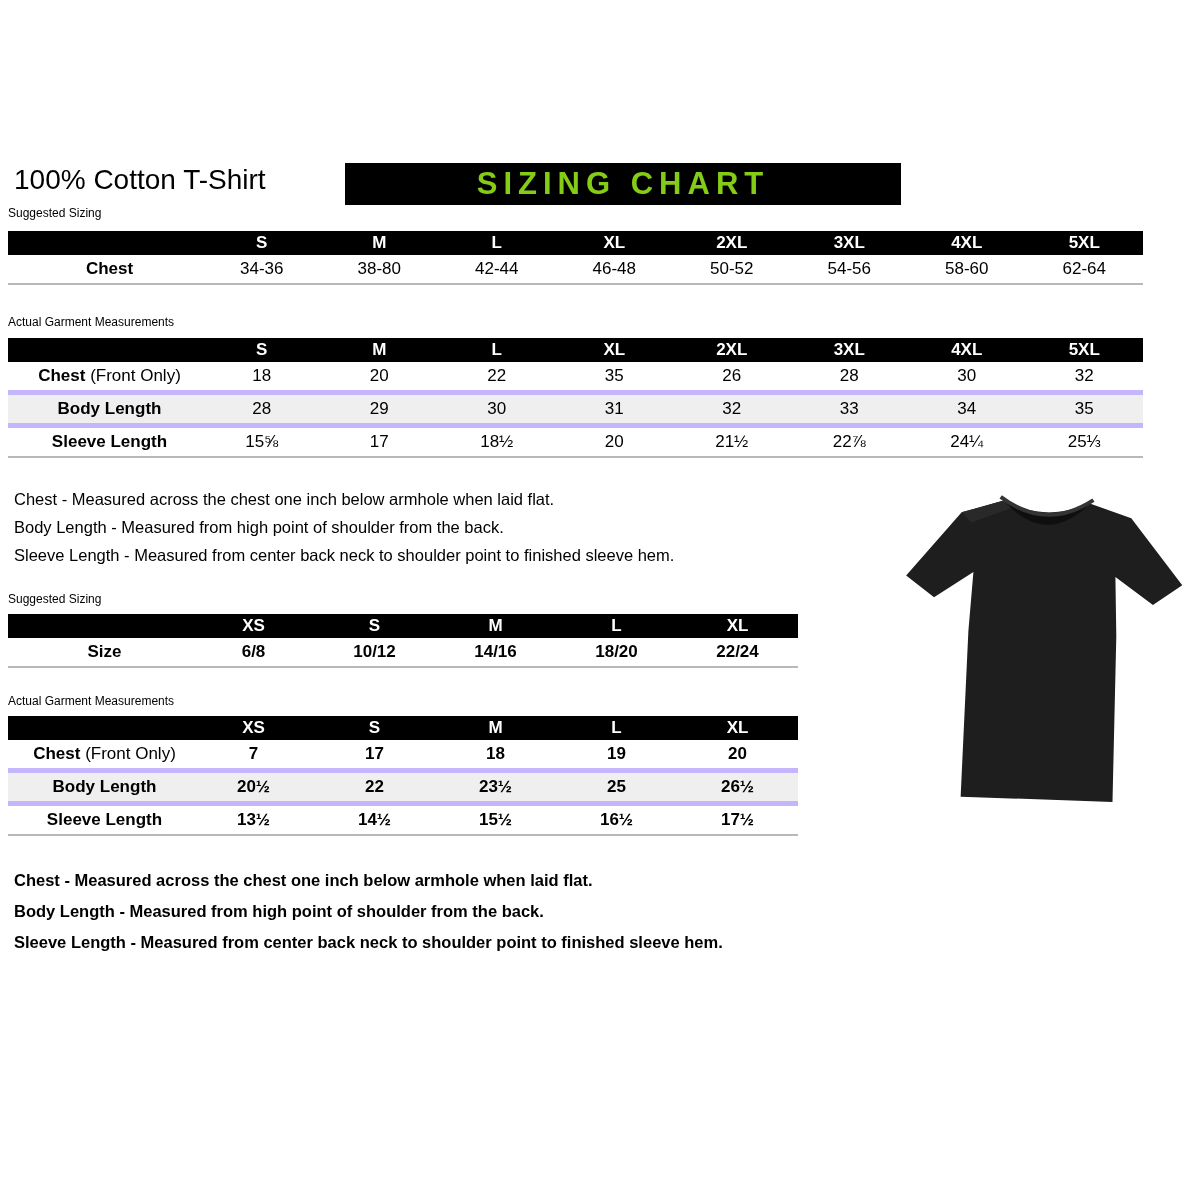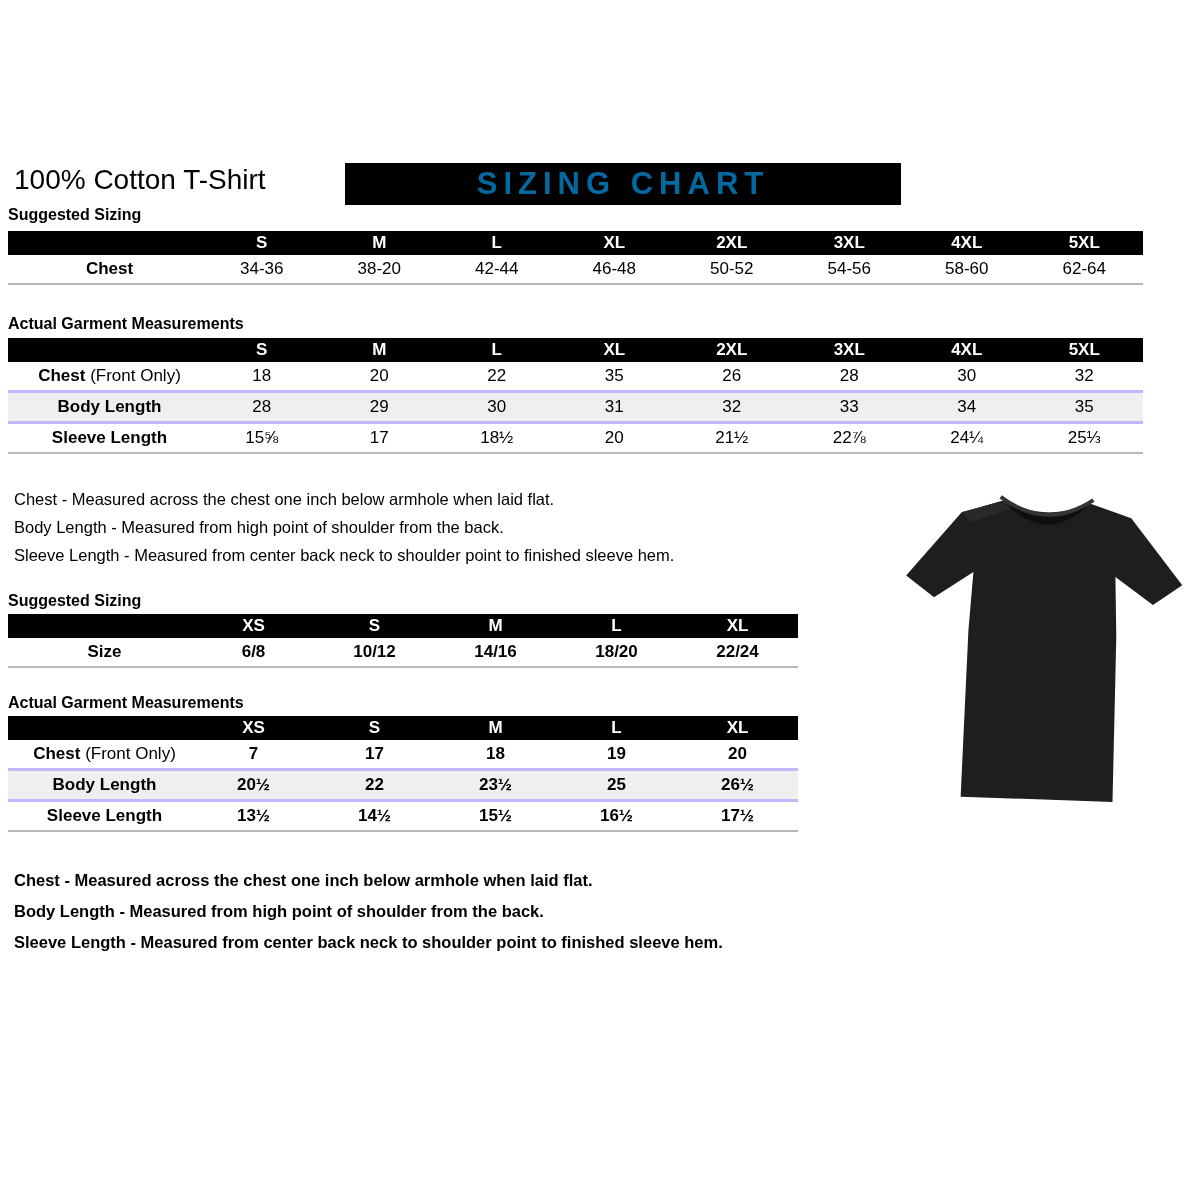--- a/index.html
+++ b/index.html
@@ -3,38 +3,38 @@
 <meta charset="utf-8">
 <style>
   html,body{margin:0;padding:0;background:#fff;}
   #canvas{
     position:relative;width:1200px;height:1200px;background:#ffffff;
     font-family:"Liberation Sans","DejaVu Sans",sans-serif;color:#000;overflow:hidden;
   }
   .abs{position:absolute;}
   .adult-title{left:14px;top:164px;font-size:28px;font-weight:400;}
   .banner{
-    left:345px;top:163px;width:556px;height:42px;background:#000;color:#0369a1;
+    left:345px;top:163px;width:556px;height:42px;background:#000;color:#84cc16;
     font-size:31px;font-weight:700;letter-spacing:6px;text-align:center;line-height:42px;
   }
-  .section-label{font-size:16px;font-weight:700;}
+  .section-label{font-size:12px;font-weight:400;}
   .lbl-adult-sug{left:8px;top:206px;}
   .lbl-adult-act{left:8px;top:315px;}
   .lbl-youth-sug{left:8px;top:592px;}
   .lbl-youth-act{left:8px;top:694px;}
   .youth-title{left:4px;top:549px;font-size:27px;font-weight:700;}
 
   table.size-table{border-collapse:collapse;table-layout:fixed;position:absolute;border-spacing:0;}
   table.size-table th{
     background:#000;color:#fff;font-weight:700;font-size:17px;height:24px;
     text-align:center;padding:0;border:0;
   }
   table.size-table td{
     font-size:17px;height:28px;text-align:center;padding:0;
-    border-bottom:3px solid #c4b5fd;background:#fff;
+    border-bottom:5px solid #c4b5fd;background:#fff;
   }
   table.size-table tbody tr:nth-child(even) td{background:#efefef;}
   table.size-table tbody tr:last-child td{border-bottom:2px solid #b8b8b8;}
   td.row-label{text-align:center;padding-left:8px !important;font-weight:700;}
   td.row-label .suffix{font-weight:400;}
   table.youth td{font-weight:700;}
   table.youth td.row-label .suffix{font-weight:400;}
 
   #t-adult-sug{left:8px;top:231px;width:1135px;}
   #t-adult-act{left:8px;top:338px;width:1135px;}
@@ -82,21 +82,21 @@
         <th>2XL</th>
         <th>3XL</th>
         <th>4XL</th>
         <th>5XL</th>
       </tr>
     </thead>
     <tbody>
       <tr>
         <td class="row-label"><span>Chest</span><span class="suffix"></span></td>
         <td>34-36</td>
-        <td>38-20</td>
+        <td>38-80</td>
         <td>42-44</td>
         <td>46-48</td>
         <td>50-52</td>
         <td>54-56</td>
         <td>58-60</td>
         <td>62-64</td>
       </tr>
     </tbody>
   </table>
 

